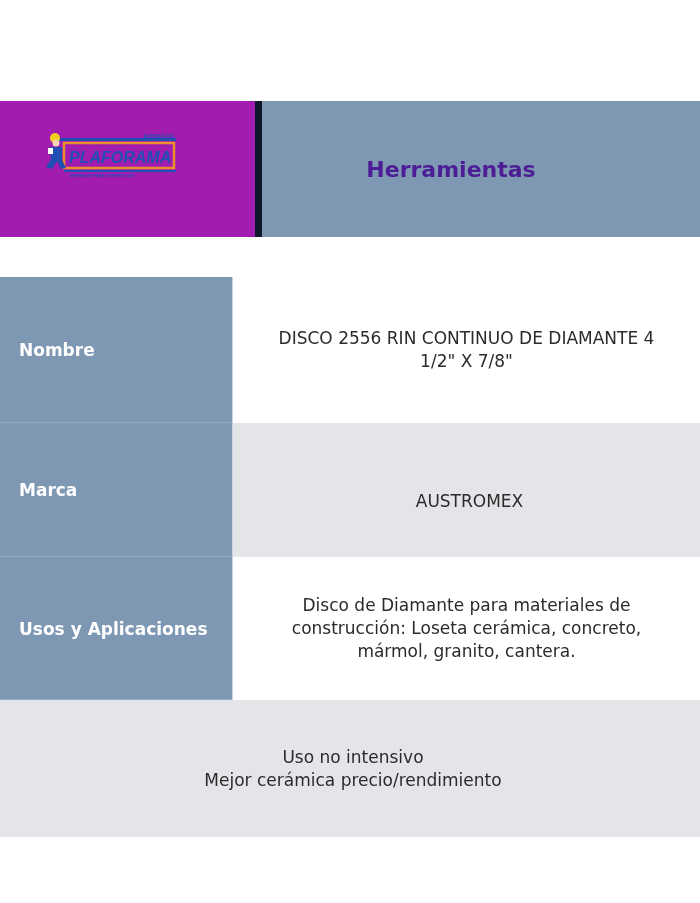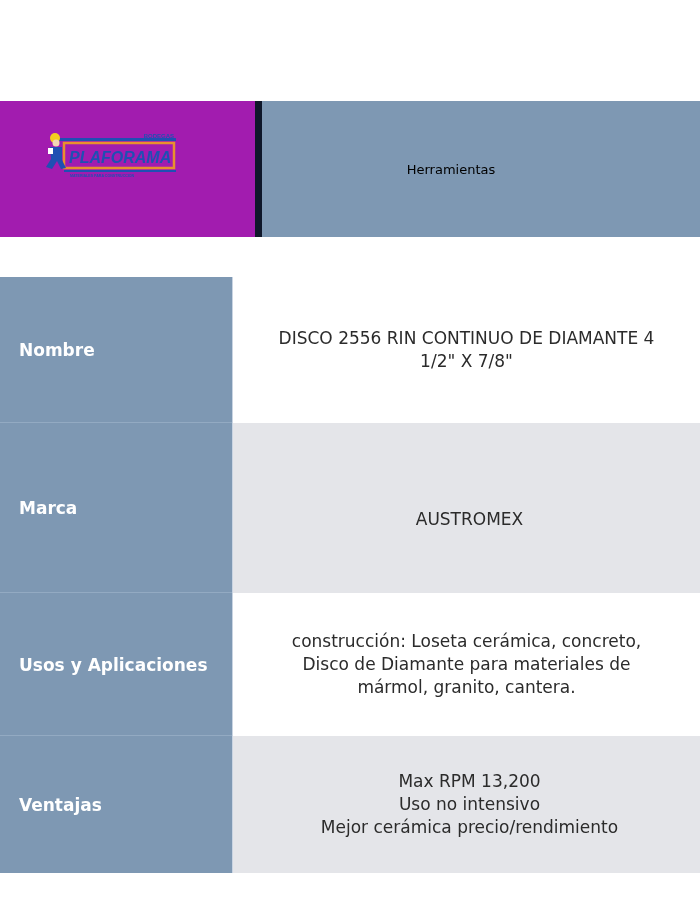--- a/index.html
+++ b/index.html
@@ -11,24 +11,24 @@
            padding-left:19px; box-sizing:border-box; font-weight:bold; font-size:17px;
            border-right:1px solid #c9d4e2; position:relative; }
   .rcell { flex:1; display:flex; align-items:center; justify-content:center; text-align:center;
            color:#2b2b2b; font-size:17px; line-height:23px; box-sizing:border-box; padding:0 14px; }
   .rcell.white { background:#ffffff; }
   .rcell.gray { background:#e4e5e9;padding-left:20px; }
   .row.divider .lcell::after { content:""; position:absolute; left:0; right:0; bottom:0; height:1px; background:#93aac2; }
   .header { height:136px; }
   .header .logo-cell { width:262px; background:#a21caf; position:relative; border-right:7px solid #0f172a; box-sizing:border-box; }
   .header .title-cell { flex:1; background:#7e98b3; display:flex; align-items:center; justify-content:center; }
-  .header .title { color:#000000; font-weight:normal; font-size:13px; padding-right:60px; }
+  .header .title { color:#4c1d95; font-weight:bold; font-size:22px; padding-right:60px; }
   .logo { position:absolute; left:40px; top:29px; width:140px; height:48px; }
   .r1 { height:146px;margin-top:40px; }
-  .r2 { height:170px; }
+  .r2 { height:134px; }
   .r3 { height:143px; }
   .r4 { height:137px; }
   .vline { display:block; }
 </style>
 </head>
 <body>
 
 <div class="sheet">
 
   <div class="row header">
@@ -69,31 +69,29 @@
     <div class="lcell">Marca</div>
     <div class="rcell gray" style="padding-top:22px;">
       <span class="vline">AUSTROMEX</span>
     </div>
   </div>
 
   <div class="row r3 divider">
     <div class="lcell">Usos y Aplicaciones</div>
     <div class="rcell white">
       <div>
+        <span class="vline">Disco de Diamante para materiales de</span>
         <span class="vline">construcción: Loseta cerámica, concreto,</span>
-        <span class="vline">Disco de Diamante para materiales de</span>
         <span class="vline">mármol, granito, cantera.</span>
       </div>
     </div>
   </div>
 
   <div class="row r4">
-    <div class="lcell">Ventajas</div>
     <div class="rcell gray">
       <div>
-        <span class="vline">Max RPM 13,200</span>
         <span class="vline">Uso no intensivo</span>
         <span class="vline">Mejor cerámica precio/rendimiento</span>
       </div>
     </div>
   </div>
 
 </div>
 
 </body></html>

